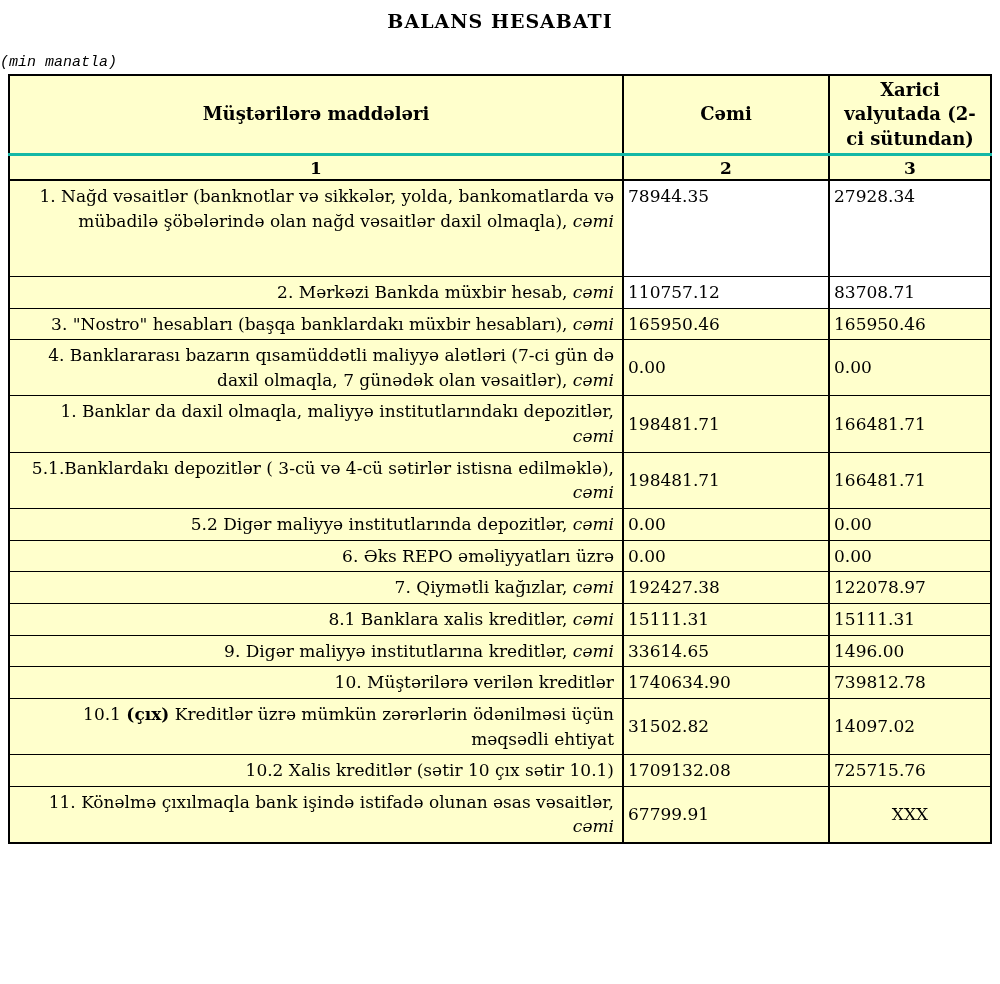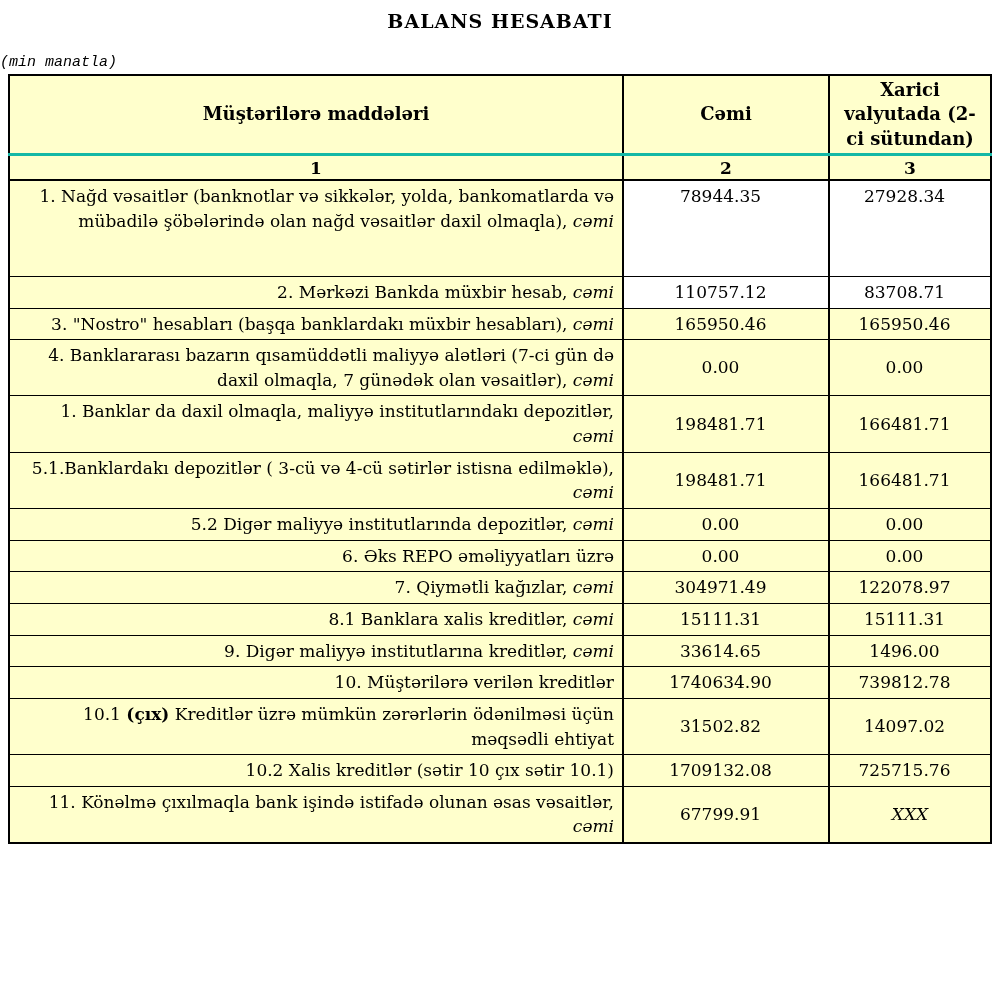--- a/index.html
+++ b/index.html
@@ -65,27 +65,27 @@
   }
 
   td.label-cell {
     vertical-align: top;
     text-align: right;
     padding: 3px 8px 3px 7px;
     line-height: 1.45;
   }
   td.num-cell {
     vertical-align: middle;
-    text-align: center;
+    text-align: left;
     padding: 3px 15px 3px 4px;
     line-height: 1.45;
   }
   td.white { background: #ffffff; }
   td.top { vertical-align: top; }
-  td.center { text-align: center; padding-right: 4px; font-style: italic; }
+  td.center { text-align: center; padding-right: 4px; }
   tbody tr.tall td { height: 96px; }
   .it { font-style: italic; }
   .bd { font-weight: bold; }
 </style>
 </head>
 <body>
 
 <div class="titles">
   <div class="title">BALANS HESABATI</div>
 </div>
@@ -146,21 +146,21 @@
         <td class="num-cell">0.00</td>
         <td class="num-cell">0.00</td>
       </tr>
       <tr>
         <td class="label-cell"><span>6. Əks REPO əməliyyatları üzrə</span></td>
         <td class="num-cell">0.00</td>
         <td class="num-cell">0.00</td>
       </tr>
       <tr>
         <td class="label-cell"><span>7. Qiymətli kağızlar, </span><span class="it">cəmi</span></td>
-        <td class="num-cell">304971.49</td>
+        <td class="num-cell">192427.38</td>
         <td class="num-cell">122078.97</td>
       </tr>
       <tr>
         <td class="label-cell"><span>8.1 Banklara xalis kreditlər, </span><span class="it">cəmi</span></td>
         <td class="num-cell">15111.31</td>
         <td class="num-cell">15111.31</td>
       </tr>
       <tr>
         <td class="label-cell"><span>9. Digər maliyyə institutlarına kreditlər, </span><span class="it">cəmi</span></td>
         <td class="num-cell">33614.65</td>

